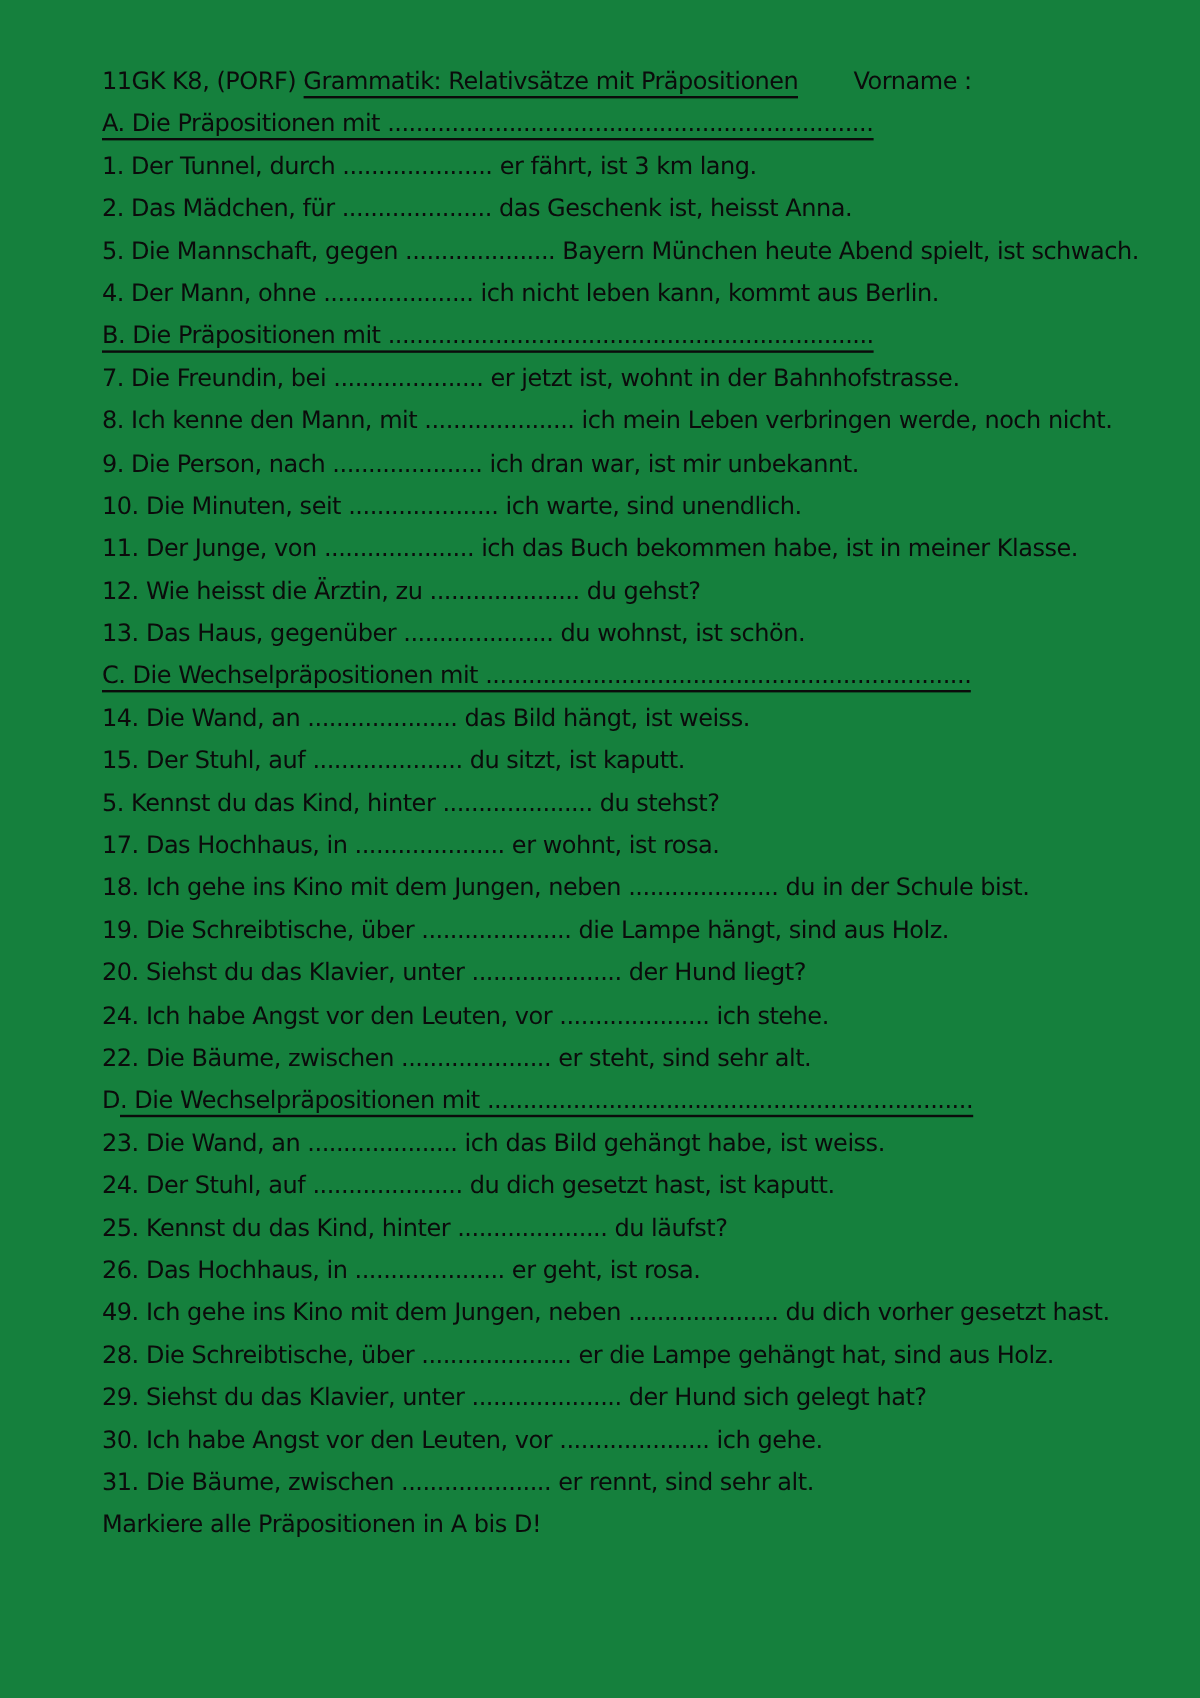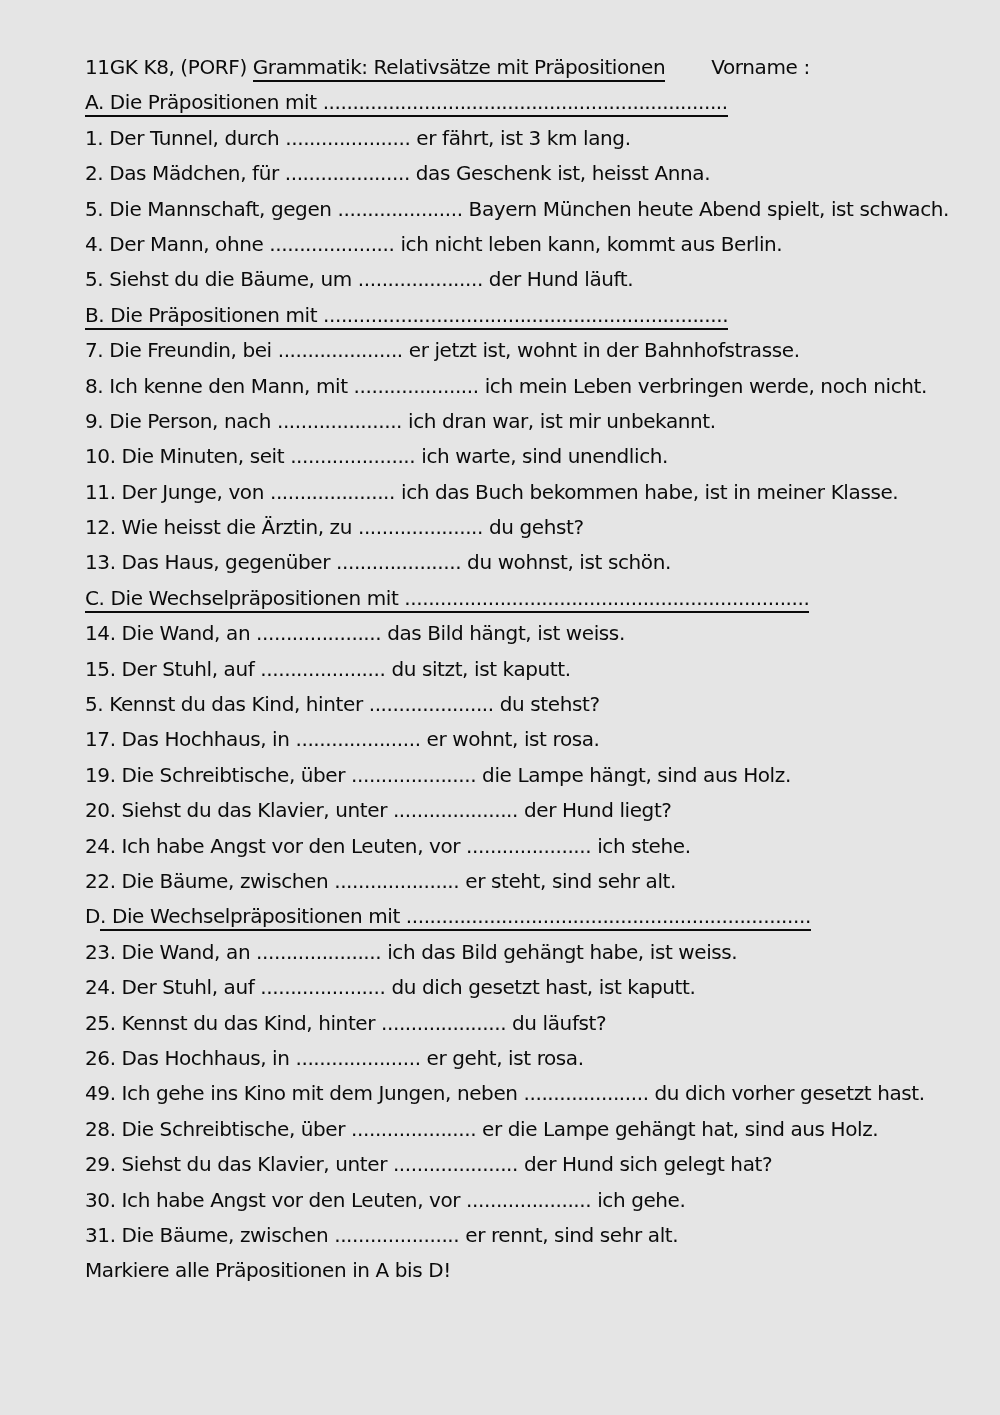--- a/index.html
+++ b/index.html
@@ -2,21 +2,21 @@
 <html><head>
 <meta charset="utf-8">
 <style>
   html, body { margin: 0; padding: 0; background: #ffffff; }
   .page {
     position: relative;
     width: 1000px;
     height: 1415px;
     box-sizing: border-box;
     padding: 54px 38px 0 85px;
-    background: #e5e5e5;
+    background: #15803d;
     font-family: "DejaVu Sans", sans-serif;
     color: #0b0b0b;
     font-size: 20px;
     letter-spacing: -0.4px;
     overflow: hidden;
   }
   .row {
     white-space: nowrap;
     height: 35.4px;
     line-height: 26px;
@@ -34,34 +34,34 @@
   <div class="row">
     <span>11GK K8, (PORF) </span><span class="u">Grammatik: Relativsätze mit Präpositionen</span><span class="vorname">Vorname :</span>
   </div>
 
   <div id="sections">
       <div class="row"><span></span><span class="u">A. Die Präpositionen mit ....................................................................</span></div>
       <div class="row">1. Der Tunnel, durch ..................... er fährt, ist 3 km lang.</div>
       <div class="row">2. Das Mädchen, für ..................... das Geschenk ist, heisst Anna.</div>
       <div class="row">5. Die Mannschaft, gegen ..................... Bayern München heute Abend spielt, ist schwach.</div>
       <div class="row">4. Der Mann, ohne ..................... ich nicht leben kann, kommt aus Berlin.</div>
-      <div class="row">5. Siehst du die Bäume, um ..................... der Hund läuft.</div>
       <div class="row"><span></span><span class="u">B. Die Präpositionen mit ....................................................................</span></div>
       <div class="row">7. Die Freundin, bei ..................... er jetzt ist, wohnt in der Bahnhofstrasse.</div>
       <div class="row">8. Ich kenne den Mann, mit ..................... ich mein Leben verbringen werde, noch nicht.</div>
       <div class="row">9. Die Person, nach ..................... ich dran war, ist mir unbekannt.</div>
       <div class="row">10. Die Minuten, seit ..................... ich warte, sind unendlich.</div>
       <div class="row">11. Der Junge, von ..................... ich das Buch bekommen habe, ist in meiner Klasse.</div>
       <div class="row">12. Wie heisst die Ärztin, zu ..................... du gehst?</div>
       <div class="row">13. Das Haus, gegenüber ..................... du wohnst, ist schön.</div>
       <div class="row"><span></span><span class="u">C. Die Wechselpräpositionen mit ....................................................................</span></div>
       <div class="row">14. Die Wand, an ..................... das Bild hängt, ist weiss.</div>
       <div class="row">15. Der Stuhl, auf ..................... du sitzt, ist kaputt.</div>
       <div class="row">5. Kennst du das Kind, hinter ..................... du stehst?</div>
       <div class="row">17. Das Hochhaus, in ..................... er wohnt, ist rosa.</div>
+      <div class="row">18. Ich gehe ins Kino mit dem Jungen, neben ..................... du in der Schule bist.</div>
       <div class="row">19. Die Schreibtische, über ..................... die Lampe hängt, sind aus Holz.</div>
       <div class="row">20. Siehst du das Klavier, unter ..................... der Hund liegt?</div>
       <div class="row">24. Ich habe Angst vor den Leuten, vor ..................... ich stehe.</div>
       <div class="row">22. Die Bäume, zwischen ..................... er steht, sind sehr alt.</div>
       <div class="row"><span>D</span><span class="u">. Die Wechselpräpositionen mit ....................................................................</span></div>
       <div class="row">23. Die Wand, an ..................... ich das Bild gehängt habe, ist weiss.</div>
       <div class="row">24. Der Stuhl, auf ..................... du dich gesetzt hast, ist kaputt.</div>
       <div class="row">25. Kennst du das Kind, hinter ..................... du läufst?</div>
       <div class="row">26. Das Hochhaus, in ..................... er geht, ist rosa.</div>
       <div class="row">49. Ich gehe ins Kino mit dem Jungen, neben ..................... du dich vorher gesetzt hast.</div>

